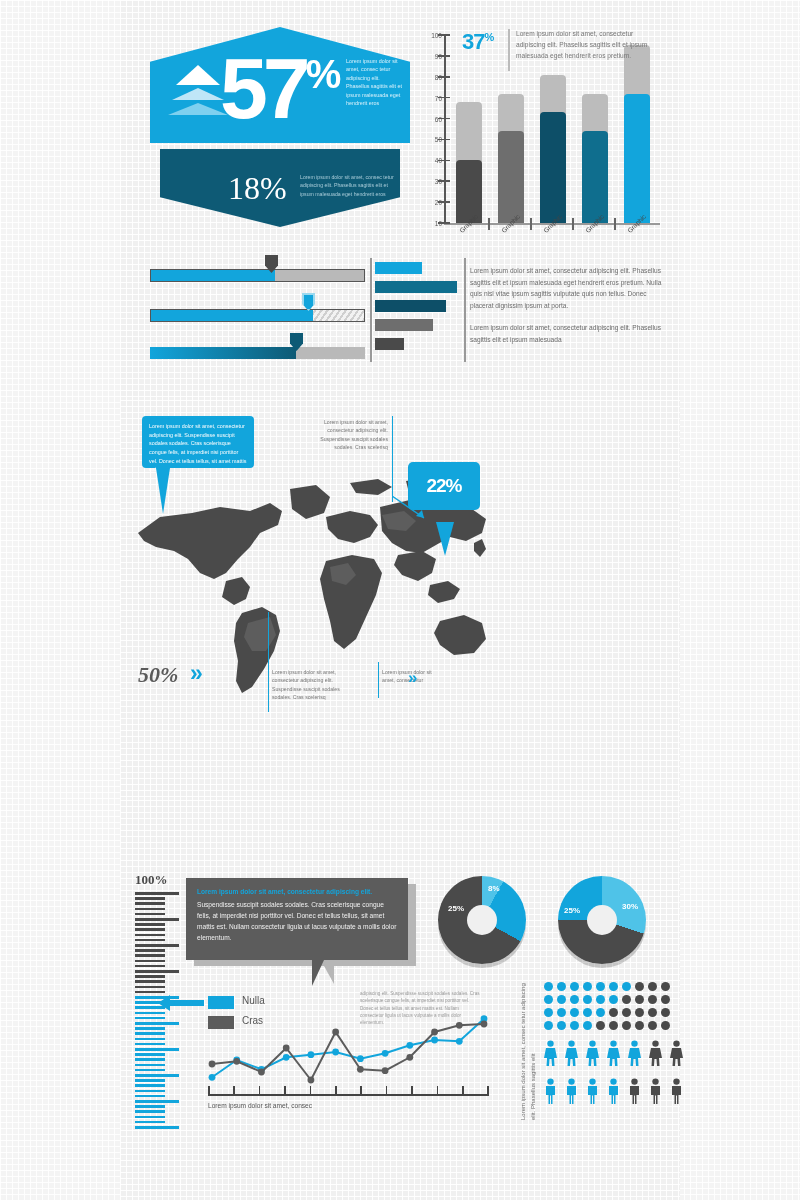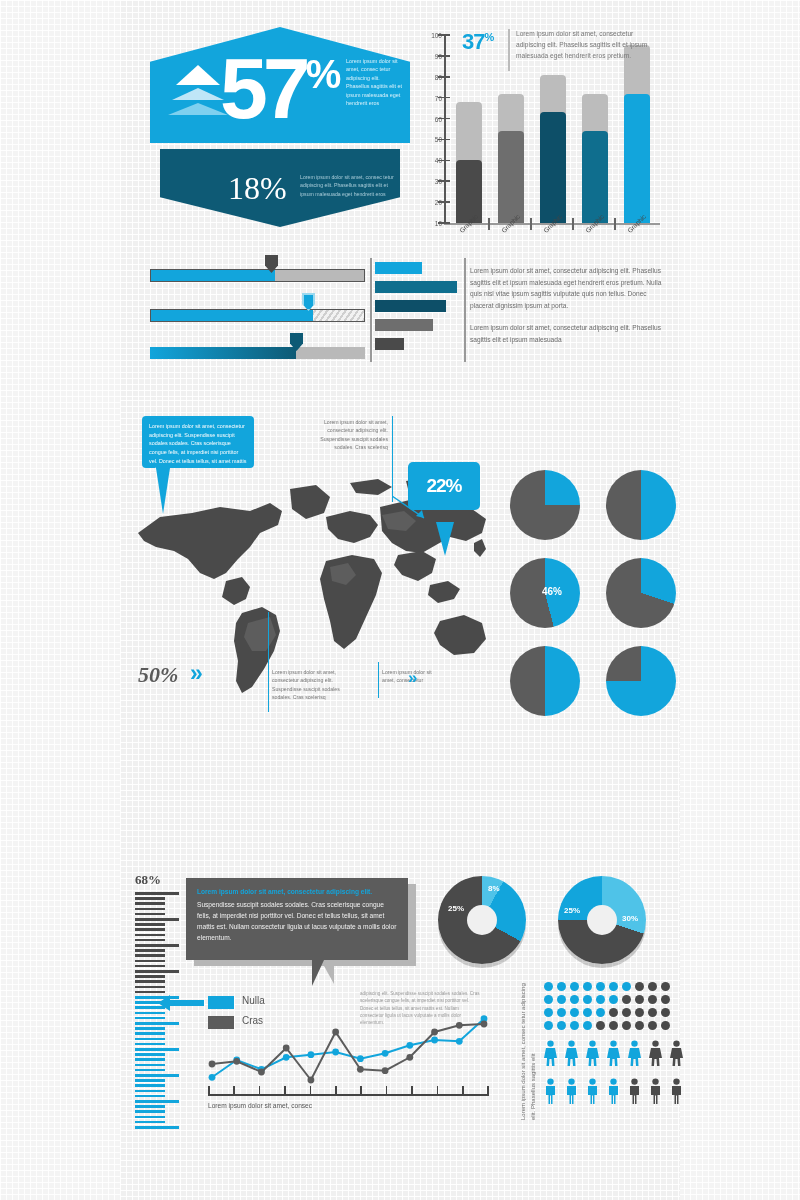--- a/index.html
+++ b/index.html
@@ -322,35 +322,26 @@
   <div class="thinLine" style="left:148px;top:212px;width:1.2px;height:100px"></div>
   <div class="plainTxt" style="left:152px;top:268px;width:68px">Lorem ipsum dolor sit amet, consectetur adipiscing elit. Suspendisse suscipit sodales sodales. Cras scelerisq</div>
 
   <div class="thinLine" style="left:258px;top:262px;width:1.2px;height:36px"></div>
   <div class="plainTxt" style="left:262px;top:268px;width:50px">Lorem ipsum dolor sit amet, consectetur</div>
 
   <div id="pct80">50%</div>
   <div class="chev" style="left:70px;top:260px">»</div>
   <div class="chev" style="left:288px;top:268px;font-size:17px">»</div>
 
-  <div class="abs" id="pies">
-      <div class="pie" style="left: 0px; top: 0px; background: conic-gradient(rgb(18, 165, 220) 0deg, rgb(18, 165, 220) 90deg, rgb(92, 92, 92) 90deg, rgb(92, 92, 92) 360deg);"></div>
-      <div class="pie" style="left: 96px; top: 0px; background: conic-gradient(rgb(18, 165, 220) 0deg, rgb(18, 165, 220) 180deg, rgb(92, 92, 92) 180deg, rgb(92, 92, 92) 360deg);"></div>
-      <div class="pie" style="left: 0px; top: 88px; background: conic-gradient(rgb(18, 165, 220) 0deg, rgb(18, 165, 220) 165.6deg, rgb(92, 92, 92) 165.6deg, rgb(92, 92, 92) 360deg);"></div>
-      <div class="pieLab" style="left: 32px; top: 116px;">46%</div>
-      <div class="pie" style="left: 96px; top: 88px; background: conic-gradient(rgb(18, 165, 220) 0deg, rgb(18, 165, 220) 108deg, rgb(92, 92, 92) 108deg, rgb(92, 92, 92) 360deg);"></div>
-      <div class="pie" style="left: 0px; top: 176px; background: conic-gradient(rgb(18, 165, 220) 0deg, rgb(18, 165, 220) 180deg, rgb(92, 92, 92) 180deg, rgb(92, 92, 92) 360deg);"></div>
-      <div class="pie" style="left: 96px; top: 176px; background: conic-gradient(rgb(18, 165, 220) 0deg, rgb(18, 165, 220) 270deg, rgb(92, 92, 92) 270deg, rgb(92, 92, 92) 360deg);"></div>
-    </div>
 </div>
 
 <div class="panel" id="sec3">
 
   <div class="abs" id="ruler">
-    <div id="rulerTitle">68%</div>
+    <div id="rulerTitle">100%</div>
     <div id="rticks">
         <div class="rtick" style="top: 20px; width: 44px; background: rgb(74, 74, 74);"></div>
         <div class="rtick" style="top: 25.2px; width: 30px; background: rgb(74, 74, 74);"></div>
         <div class="rtick" style="top: 30.4px; width: 30px; background: rgb(74, 74, 74);"></div>
         <div class="rtick" style="top: 35.6px; width: 30px; background: rgb(74, 74, 74);"></div>
         <div class="rtick" style="top: 40.8px; width: 30px; background: rgb(74, 74, 74);"></div>
         <div class="rtick" style="top: 46px; width: 44px; background: rgb(74, 74, 74);"></div>
         <div class="rtick" style="top: 51.2px; width: 30px; background: rgb(74, 74, 74);"></div>
         <div class="rtick" style="top: 56.4px; width: 30px; background: rgb(74, 74, 74);"></div>
         <div class="rtick" style="top: 61.6px; width: 30px; background: rgb(74, 74, 74);"></div>
@@ -411,21 +402,21 @@
     <div class="donut" id="donutL" style="left: 0px; top: 6px; background: conic-gradient(rgb(79, 195, 232) 0deg, rgb(79, 195, 232) 28.8deg, rgb(18, 165, 220) 28.8deg, rgb(18, 165, 220) 118.8deg, rgb(74, 74, 74) 118.8deg, rgb(74, 74, 74) 360deg); box-shadow: rgba(0, 0, 0, 0.18) 0px 4px 0px;">
       <div class="donutHole"></div>
     </div>
     <div class="dLab" id="dL8" style="left:50px;top:14px">8%</div>
     <div class="dLab" id="dL25" style="left:10px;top:34px">25%</div>
 
     <div class="donut" id="donutR" style="left: 120px; top: 6px; background: conic-gradient(rgb(79, 195, 232) 0deg, rgb(79, 195, 232) 108deg, rgb(74, 74, 74) 108deg, rgb(74, 74, 74) 270deg, rgb(18, 165, 220) 270deg, rgb(18, 165, 220) 360deg); box-shadow: rgba(0, 0, 0, 0.18) 0px 4px 0px;">
       <div class="donutHole"></div>
     </div>
     <div class="dLab" id="dR25" style="left:126px;top:36px">25%</div>
-    <div class="dLab" id="dR30" style="left:184px;top:44px">30%</div>
+    <div class="dLab" id="dR30" style="left:184px;top:32px">30%</div>
   </div>
 
   <div class="abs" id="lineChart">
     <div class="legSw" id="lgSw0" style="left: 8px; top: 6px; background: rgb(18, 165, 220);"></div>
     <div class="legTx" id="lgTx0" style="left:42px;top:5px">Nulla</div>
     <div class="legSw" id="lgSw1" style="left: 8px; top: 26px; background: rgb(92, 92, 92);"></div>
     <div class="legTx" id="lgTx1" style="left:42px;top:25px">Cras</div>
     <div id="lcNote">adipiscing elit. Suspendisse suscipit sodales sodales. Cras scelerisque congue felis, at imperdiet nisi porttitor vel. Donec et tellus tellus, sit amet mattis est. Nullam consectetur ligula ut lacus vulputate a mollis dolor elementum.</div>
     <svg id="lcSvg" style="position:absolute;left:0;top:0" width="290" height="108">
         <path d="M12.0 87.3 L36.7 70.0 L61.5 79.3 L86.2 67.3 L110.9 64.7 L135.6 62.0 L160.4 68.7 L185.1 63.3 L209.8 55.3 L234.5 50.0 L259.3 51.3 L284.0 28.7 " fill="none" stroke="#12a5dc" stroke-width="2"></path>

